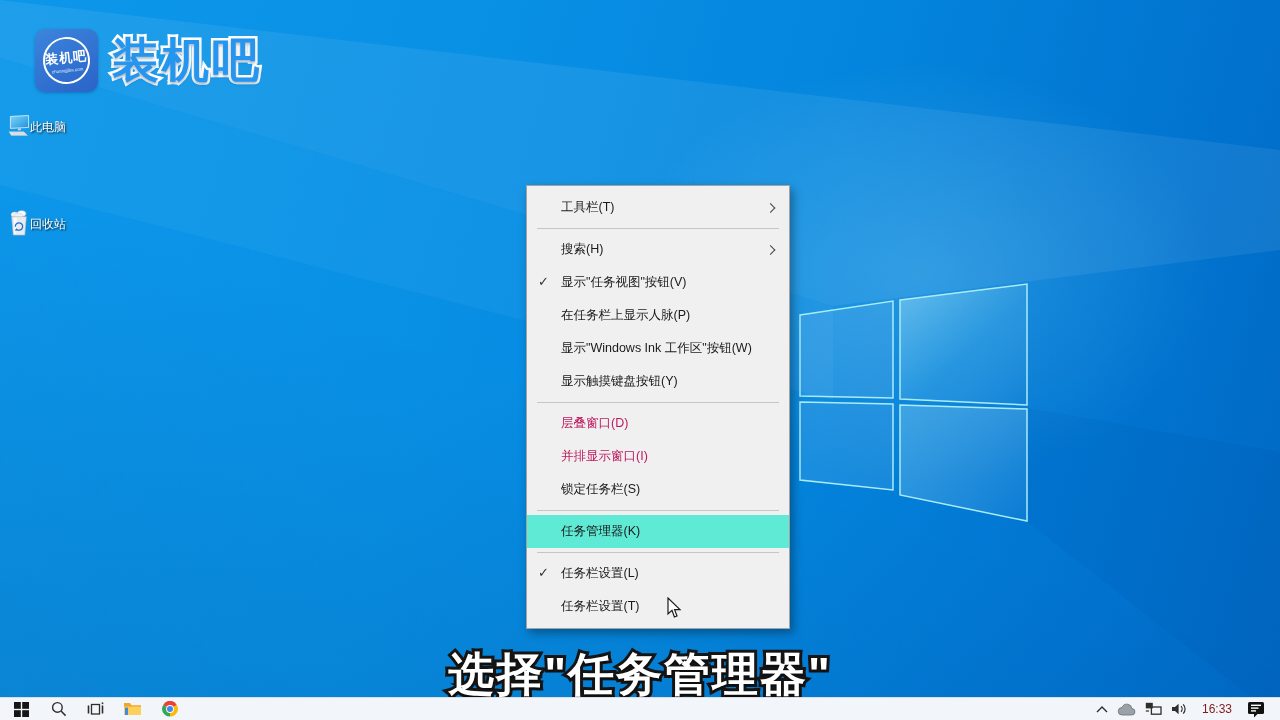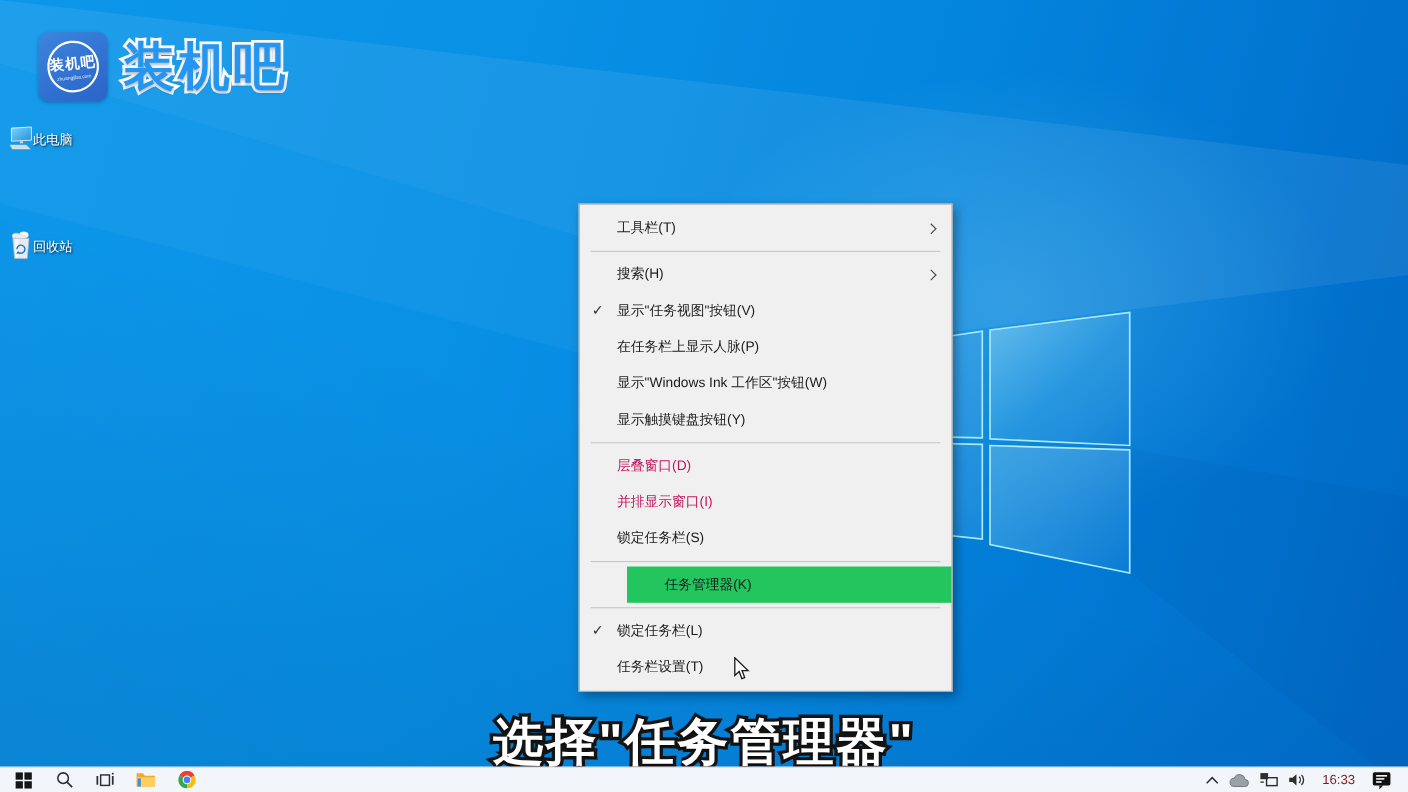--- a/index.html
+++ b/index.html
@@ -28,26 +28,26 @@
     color:#2496ef; -webkit-text-stroke:5px #ffffff; paint-order:stroke fill;
     text-shadow:0 2px 3px rgba(0,40,90,.35); white-space:nowrap; }
 
   
   .dicon { position:absolute; width:58px; display:flex; flex-direction:row; align-items:center; cursor:default; }
   .dicon .lbl { margin-top:3px; color:#fff; font-size:12px; text-shadow:1px 1px 2px rgba(0,0,0,.85); white-space:nowrap; }
   .dicon-pc { left:8px; top:103px; }
   .dicon-bin { left:8px; top:198px; }
 
   
-  .cmenu { position:absolute; left:526px; top:185px; width:340px;
+  .cmenu { position:absolute; left:526px; top:185px; width:264px;
     background:#f0f0f0; border:1px solid #a3a3a3; padding:5px 0;
     box-shadow:3px 4px 9px rgba(0,0,0,.35); font-size:12.5px; color:#1a1a1a; }
   .mi { position:relative; height:33px; display:flex; align-items:center;
     padding:0 14px 0 34px; cursor:default; white-space:nowrap; }
-  .mi.hl { background:#22c55e;margin-left:43px; }
+  .mi.hl { background:#5eead4; }
   .mi.disabled { color:#be185d; }
   .chk { position:absolute; left:11px; top:50%; transform:translateY(-58%);
     font-size:13px; color:#333; }
   .subarrow { position:absolute; right:15px; top:50%; width:7px; height:7px;
     border-top:1.3px solid #444; border-right:1.3px solid #444;
     transform:translateY(-50%) rotate(45deg); }
   .sep { height:1px; background:#c6c6c6; margin:4px 10px; }
 
   
   .subtitle { position:absolute; left:0; right:0; top:644px; text-align:center;
@@ -166,21 +166,21 @@
     <div class="mi">
       <span>锁定任务栏(S)</span>
     </div>
     <div class="sep"></div>
     <div class="mi hl">
       <span>任务管理器(K)</span>
     </div>
     <div class="sep"></div>
     <div class="mi">
       <span class="chk">✓</span>
-      <span>锁定任务栏(L)</span>
+      <span>任务栏设置(L)</span>
     </div>
     <div class="mi">
       <span>任务栏设置(T)</span>
     </div>
   </div>
 
   <div class="subtitle">选择"任务管理器"</div>
 
   <svg class="cursor" width="15" height="22" viewBox="0 0 15 22">
     <path d="M1,1 L1,17 L5,13.4 L7.4,20 L10,19 L7.6,12.6 L13,12.6 Z" fill="#ffffff" stroke="#1a1a1a" stroke-width="1.2"></path>

